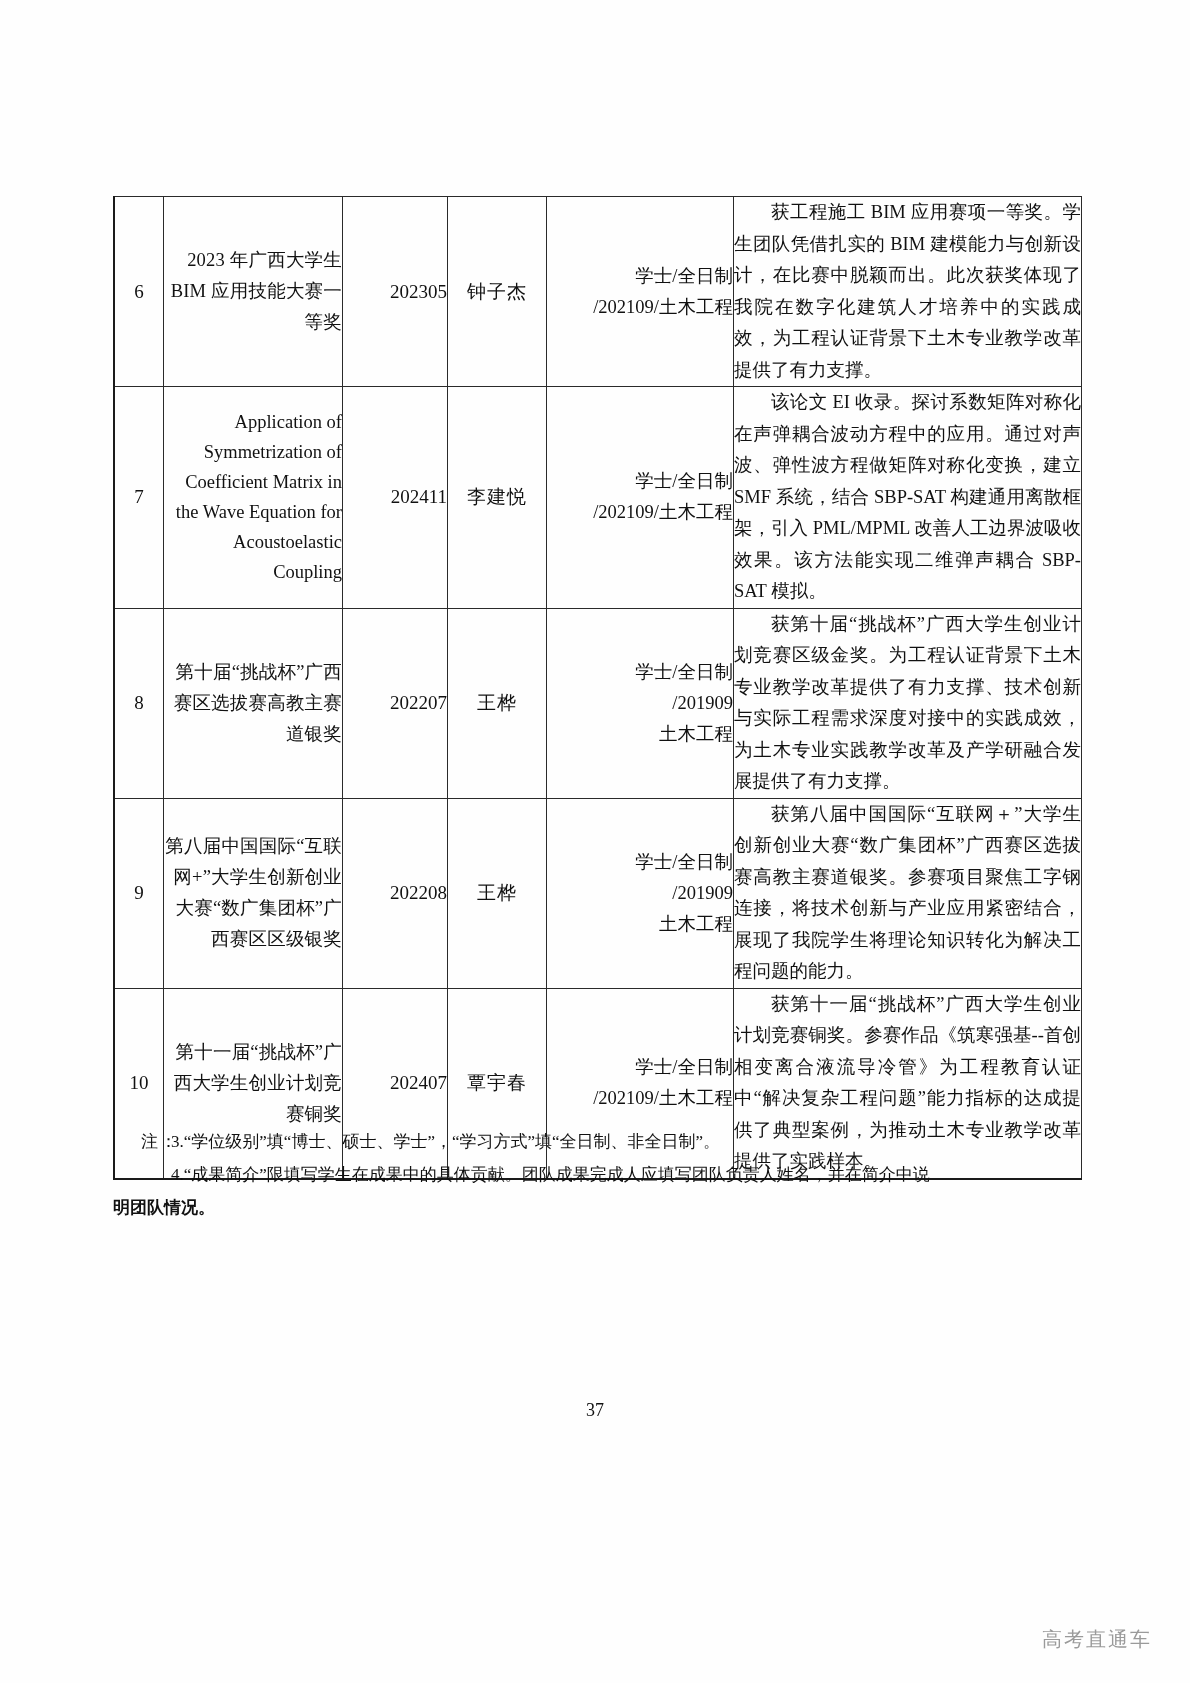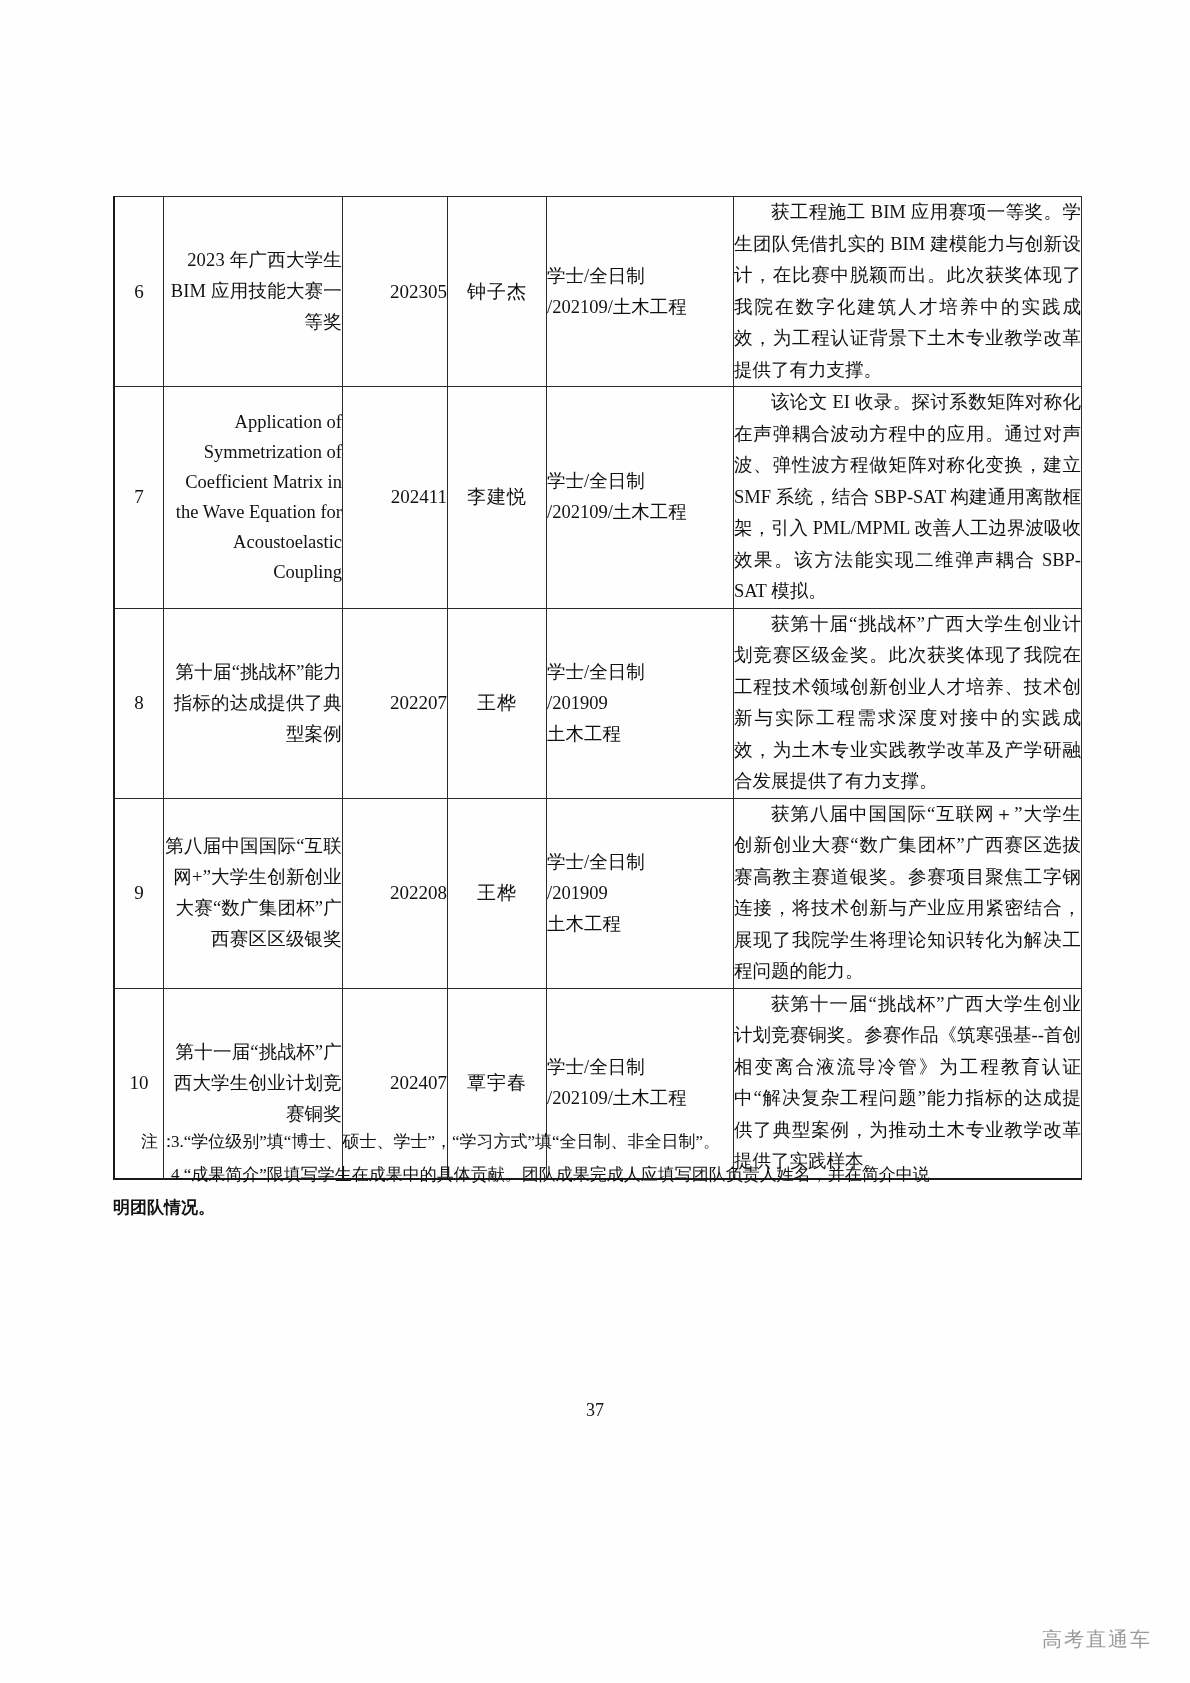--- a/index.html
+++ b/index.html
@@ -70,21 +70,21 @@
     font-size: 19px;
   }
   td.c-name {
     width: 98px;
     text-align: center;
     font-size: 19px;
     letter-spacing: 1px;
   }
   td.c-major {
     width: 186px;
-    text-align: left;
+    text-align: right;
     font-size: 18.5px;
     line-height: 31px;
     padding: 3px 4px;
   }
   td.c-desc {
     width: 347px;
     text-align: justify;
     text-align-last: left;
     font-size: 18.5px;
     line-height: 31.5px;
@@ -172,29 +172,29 @@
           <td class="c-name">李建悦</td>
           <td class="c-major">
             <div>学士/全日制</div>
             <div>/202109/土木工程</div>
           </td>
           <td class="c-desc">该论文 EI 收录。探讨系数矩阵对称化在声弹耦合波动方程中的应用。通过对声波、弹性波方程做矩阵对称化变换，建立 SMF 系统，结合 SBP-SAT 构建通用离散框架，引入 PML/MPML 改善人工边界波吸收效果。该方法能实现二维弹声耦合 SBP-SAT 模拟。</td>
         </tr>
 
         <tr class="data-row">
           <td class="c-idx">8</td>
-          <td class="c-title">第十届“挑战杯”能力指标的达成提供了典型案例</td>
+          <td class="c-title">第十届“挑战杯”广西赛区选拔赛高教主赛道银奖</td>
           <td class="c-code">202207</td>
           <td class="c-name">王桦</td>
           <td class="c-major">
             <div>学士/全日制</div>
             <div>/201909</div>
             <div>土木工程</div>
           </td>
-          <td class="c-desc">获第十届“挑战杯”广西大学生创业计划竞赛区级金奖。此次获奖体现了我院在工程技术领域创新创业人才培养、技术创新与实际工程需求深度对接中的实践成效，为土木专业实践教学改革及产学研融合发展提供了有力支撑。</td>
+          <td class="c-desc">获第十届“挑战杯”广西大学生创业计划竞赛区级金奖。为工程认证背景下土木专业教学改革提供了有力支撑、技术创新与实际工程需求深度对接中的实践成效，为土木专业实践教学改革及产学研融合发展提供了有力支撑。</td>
         </tr>
 
         <tr class="data-row">
           <td class="c-idx">9</td>
           <td class="c-title">第八届中国国际“互联网+”大学生创新创业大赛“数广集团杯”广西赛区区级银奖</td>
           <td class="c-code">202208</td>
           <td class="c-name">王桦</td>
           <td class="c-major">
             <div>学士/全日制</div>
             <div>/201909</div>

